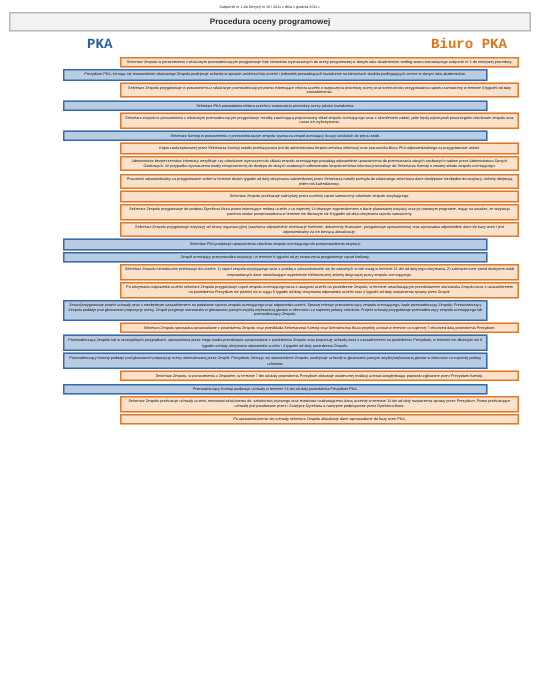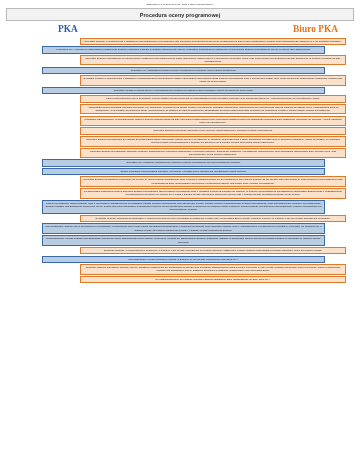--- a/index.html
+++ b/index.html
@@ -49,21 +49,21 @@
   }
 
   
   .col-heads {
     position: relative;
     height: 13px;
     margin-top: 3px;
   }
   .col-head {
     position: absolute;
-    font-family: Liberation Serif, serif;
+    font-family: Liberation Mono, monospace;
     font-weight: bold;
     font-size: 9.4px;
     top: 0;
     white-space: nowrap;
   }
   .col-head.pka {
     left: 58px;
     color: #2e5fa3;
   }
   .col-head.biuro {

